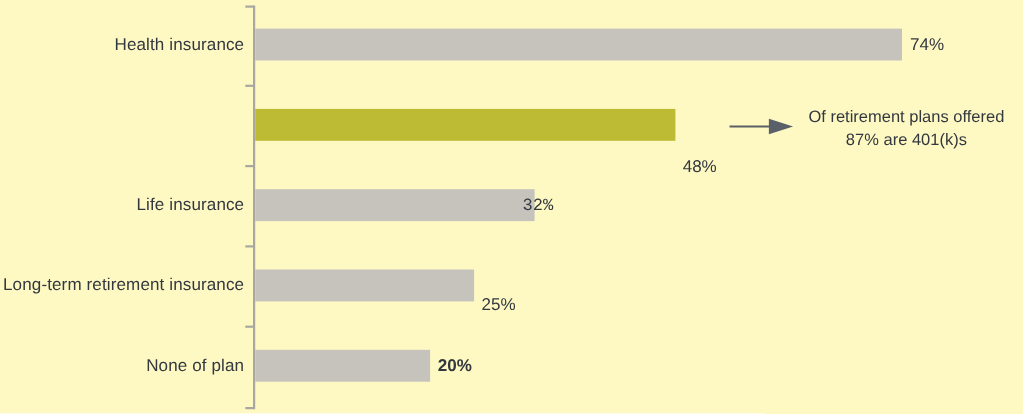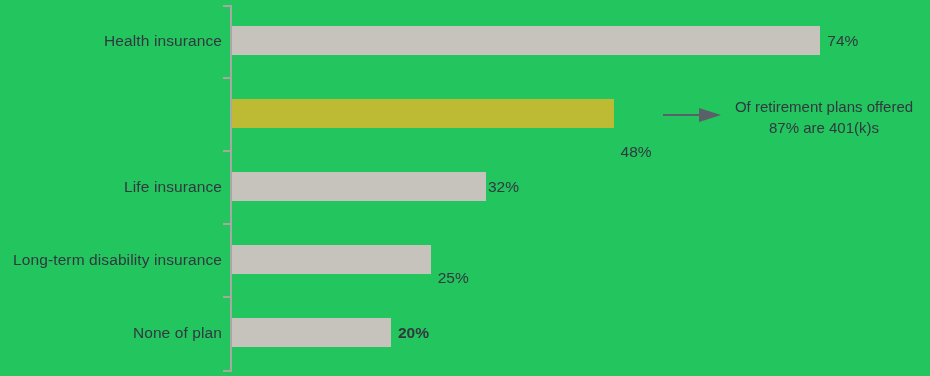--- a/index.html
+++ b/index.html
@@ -7,21 +7,21 @@
     padding: 0;
     background: #ffffff;
   }
   body {
     font-family: "Liberation Sans", sans-serif;
   }
   #chart-root {
     position: relative;
     width: 930px;
     height: 376px;
-    background: #22c55e;
+    background: #fef9c3;
     overflow: hidden;
   }
 
   
   #axis-line {
     position: absolute;
     left: 230px;
     top: 5px;
     width: 2px;
     height: 367px;
@@ -113,25 +113,25 @@
   </div>
 
   <div class="bar-row" style="top:99px;">
     <div class="bar highlight" style="width: 381.6px; background: rgb(189, 187, 51);"></div>
     <span class="bar-value" style="left: 620.6px; margin-top: 38px;">48%</span>
   </div>
 
   <div class="bar-row" style="top:172px;">
     <span class="cat-label">Life insurance</span>
     <div class="bar" style="width: 254.4px; background: rgb(198, 195, 188);"></div>
-    <span class="bar-value" style="left: 488px;">32%</span>
+    <span class="bar-value" style="left: 475px; font-family: Liberation Mono, monospace;">32%</span>
   </div>
 
   <div class="bar-row" style="top:245px;">
-    <span class="cat-label">Long-term disability insurance</span>
+    <span class="cat-label">Long-term retirement insurance</span>
     <div class="bar" style="width: 198.75px; background: rgb(198, 195, 188);"></div>
     <span class="bar-value" style="left: 437.75px; margin-top: 18px;">25%</span>
   </div>
 
   <div class="bar-row" style="top:318px;">
     <span class="cat-label">None of plan</span>
     <div class="bar" style="width: 159px; background: rgb(198, 195, 188);"></div>
     <span class="bar-value" style="left: 398px; font-weight: bold;">20%</span>
   </div>
 

